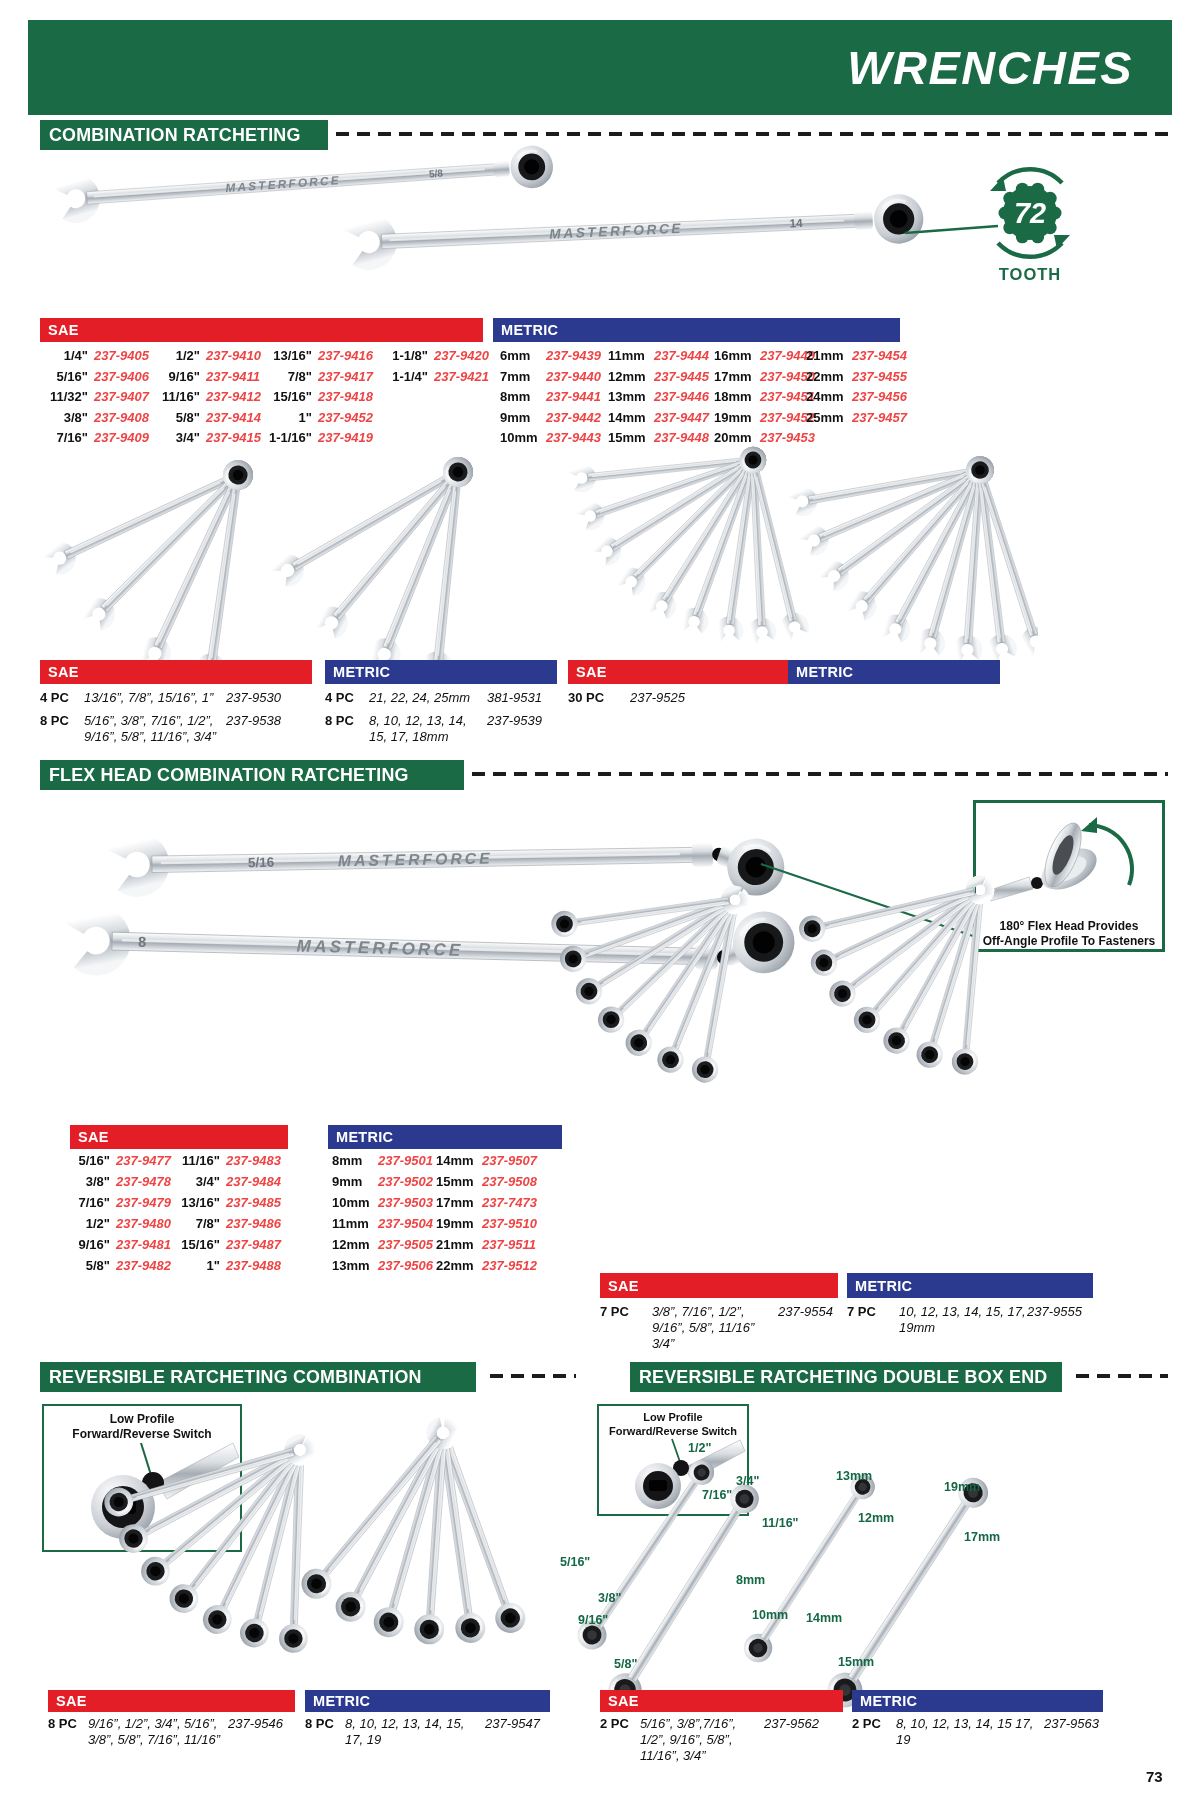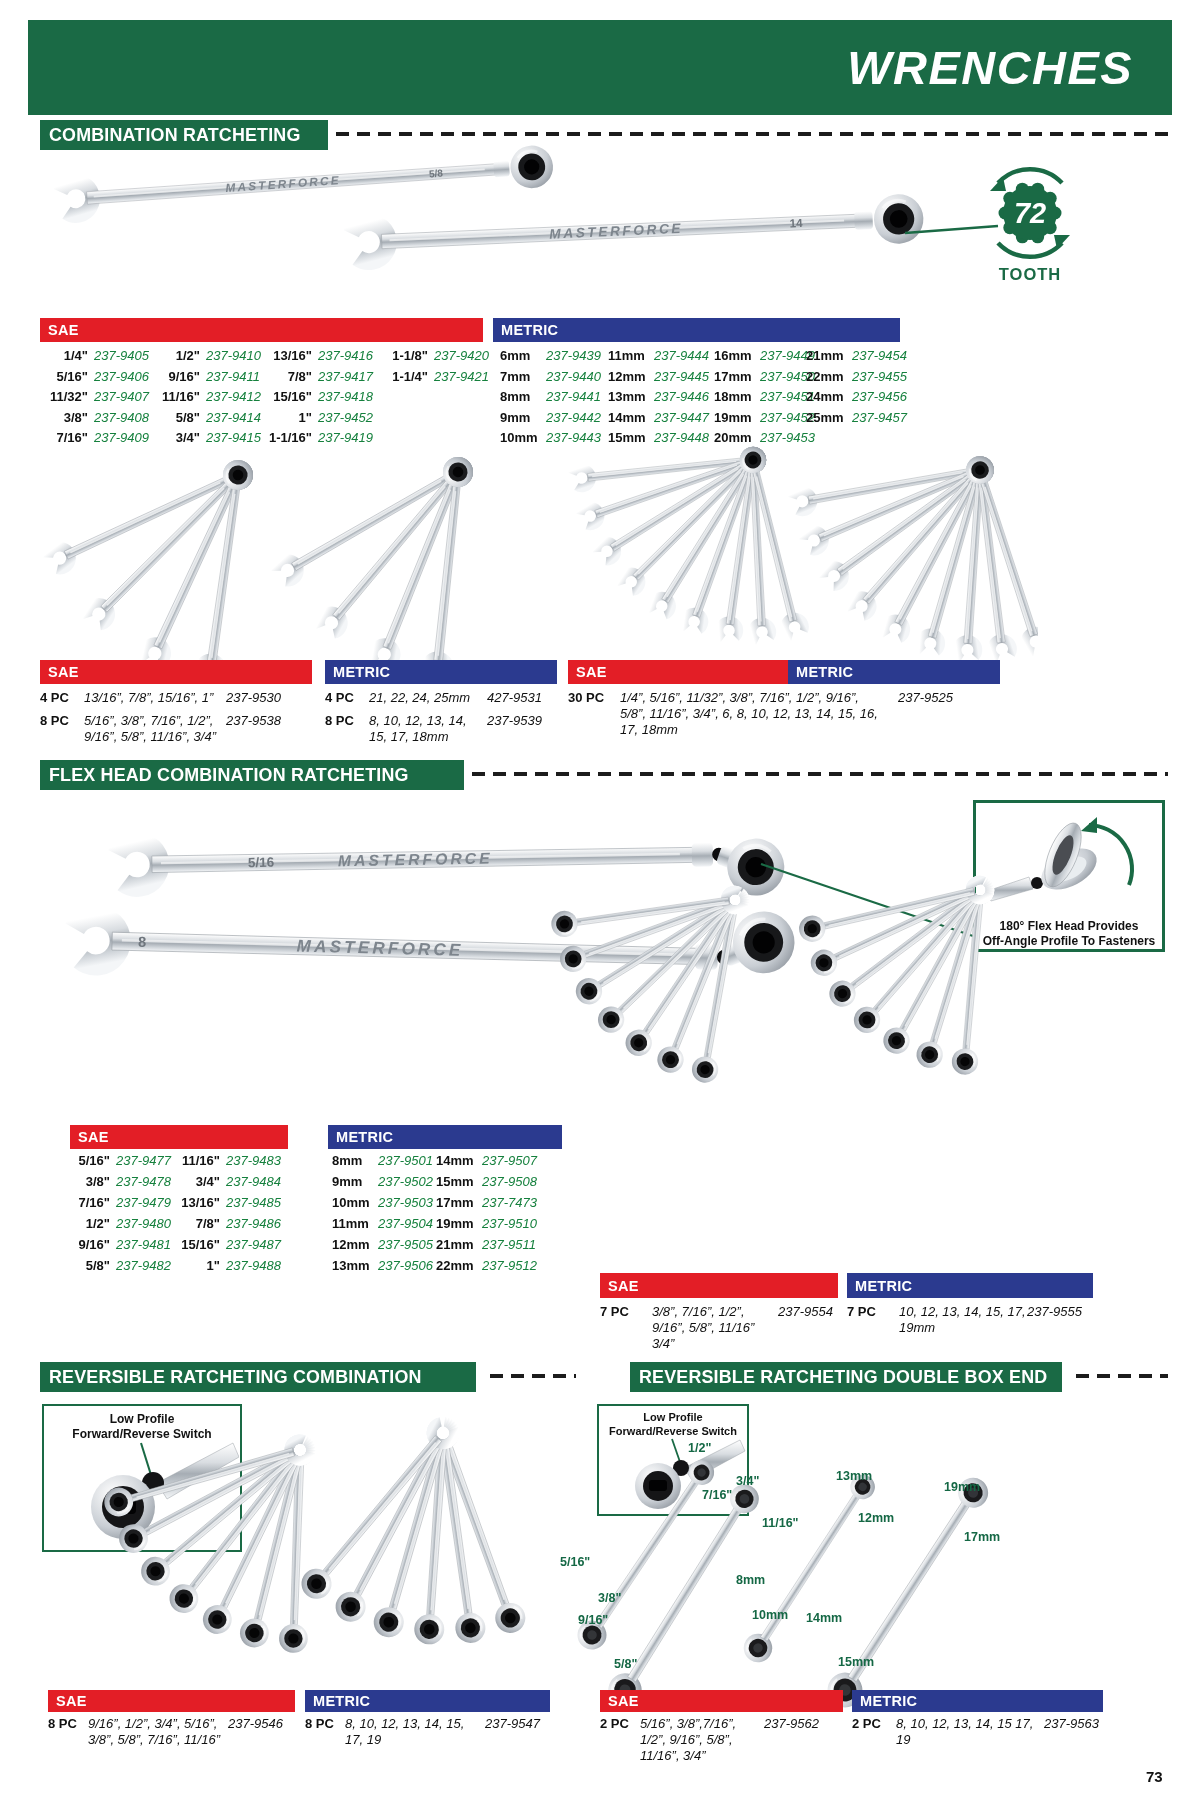--- a/index.html
+++ b/index.html
@@ -14,21 +14,21 @@
   .section-hdr{background:var(--green);color:#fff;display:flex;align-items:center;padding-left:9px;overflow:hidden;}
   .section-hdr span{font-weight:700;font-size:19px;letter-spacing:.2px;display:inline-block;transform:scaleX(.94);transform-origin:left center;white-space:nowrap;}
   .dash{height:4px;background:repeating-linear-gradient(90deg,var(--dash) 0 13px,transparent 13px 21px);}
   .hdr{height:24px;color:#fff;font-weight:700;font-size:14.5px;display:flex;align-items:center;padding-left:8px;letter-spacing:.3px;}
   .hdr.red{background:var(--red);}
   .hdr.blue{background:var(--blue);}
   .tcol{position:absolute;top:0;}
   .trow{display:flex;align-items:baseline;font-size:13px;line-height:20.6px;white-space:nowrap;}
   .sz{font-weight:700;width:54px;text-align:right;padding-right:6px;}
   .msz{font-weight:700;width:46px;text-align:left;}
-  .pn{font-style:italic;color:#15803d;}
+  .pn{font-style:italic;color:#ef4444;font-weight:bold;}
   .setrow{display:flex;font-size:13px;line-height:16px;margin-bottom:7px;align-items:flex-start;}
   .setrow .pc{font-weight:700;flex:none;}
   .setrow .sizes{font-style:italic;}
   .setrow .pt{font-style:italic;flex:none;}
   .callout{border:3px solid var(--green);background:#fff;text-align:center;}
   .callout .cap{font-weight:700;font-size:12px;line-height:14.5px;}
   .boxlabel{position:absolute;color:var(--lgreen);font-weight:700;font-size:12.5px;white-space:nowrap;}
   .pagenum{font-weight:700;font-size:15px;}
   svg text{font-family:"Liberation Sans",sans-serif;}
 </style>
@@ -422,39 +422,38 @@
     </div>
 
   <div class="abs hdr blue" style="left:325px;top:660px;width:232px;">
       <span>METRIC</span>
     </div>
   <div class="abs" style="left:325px;top:690px;width:232px;">
 
   <div class="setrow">
       <span class="pc" style="width:44px;">4 PC</span>
       <span class="sizes" style="width:118px;">21, 22, 24, 25mm</span>
-      <span class="pt" style="width:70px;">427-9531</span>
+      <span class="pt" style="width:70px;">381-9531</span>
     </div>
       <div class="setrow">
       <span class="pc" style="width:44px;">8 PC</span>
       <span class="sizes" style="width:118px;">8, 10, 12, 13, 14, 15, 17, 18mm</span>
       <span class="pt" style="width:70px;">237-9539</span>
     </div>
     </div>
 
   <div class="abs hdr red" style="left:568px;top:660px;width:220px;">
       <span>SAE</span>
     </div>
   <div class="abs hdr blue" style="left:788px;top:660px;width:212px;">
       <span>METRIC</span>
     </div>
   <div class="abs" style="left:568px;top:690px;width:432px;">
     <div class="setrow">
       <span class="pc" style="width:52px;">30 PC</span>
-      <span class="sizes" style="width:268px;">1/4”, 5/16”, 11/32”, 3/8”, 7/16”, 1/2”, 9/16”, 5/8”, 11/16”, 3/4”, 6, 8, 10, 12, 13, 14, 15, 16, 17, 18mm</span>
       <span class="pt" style="width:78px;padding-left:10px;">237-9525</span>
     </div>
   </div>
 
   <div class="abs section-hdr" style="left:40px;top:760px;width:424px;height:30px;">
     <span>FLEX HEAD COMBINATION RATCHETING</span>
   </div>
   <div class="abs dash" style="left:472px;top:772px;width:696px;"></div>
 
   <svg class="abs" style="left:28px;top:790px;" width="950" height="230" viewBox="0 0 950 230">

